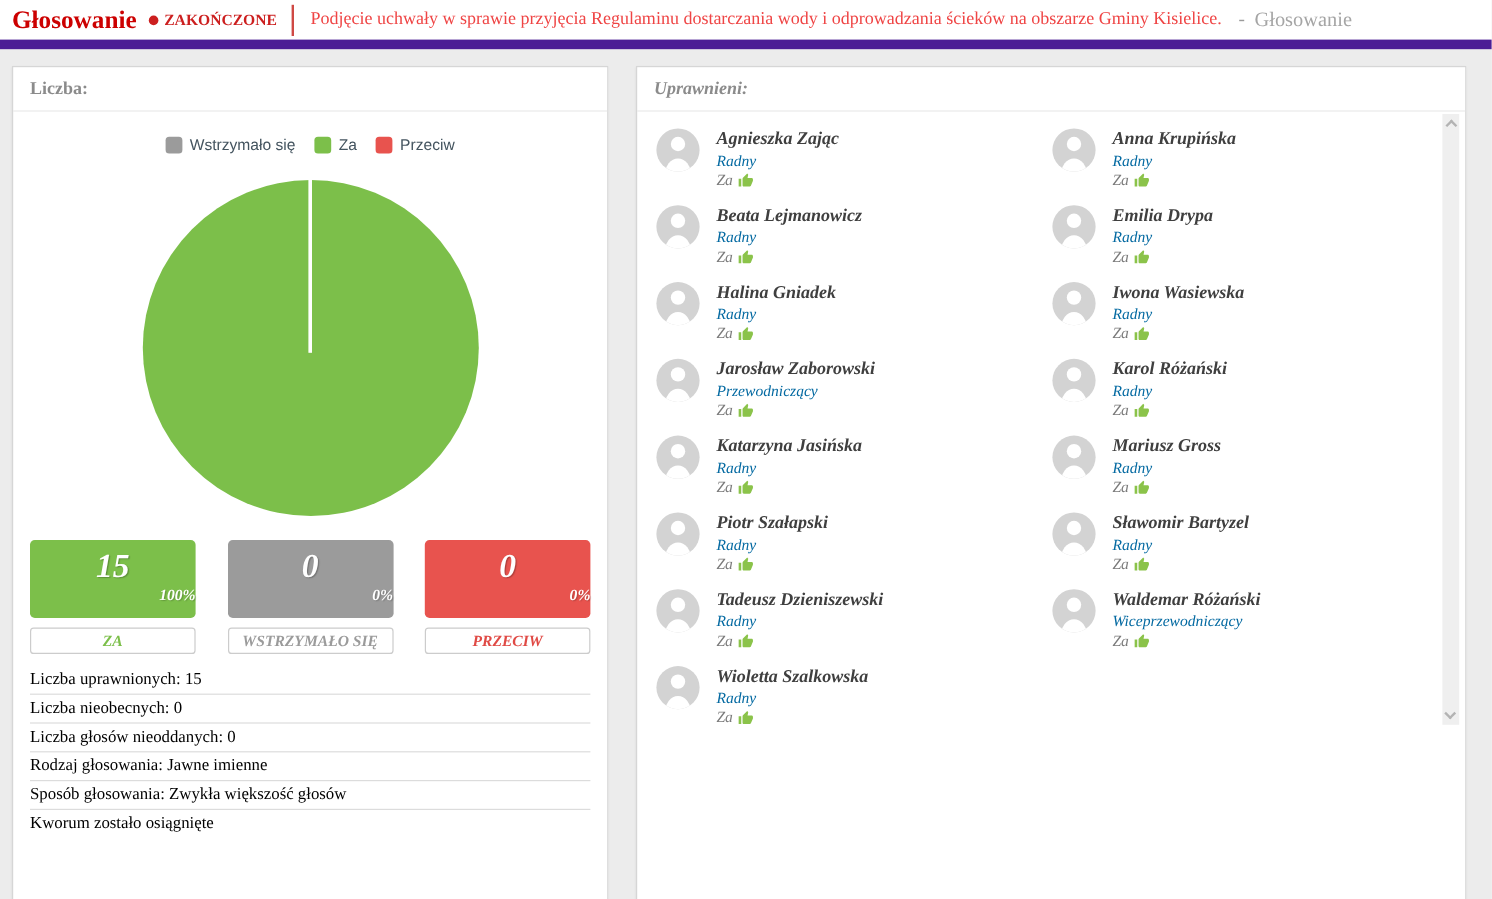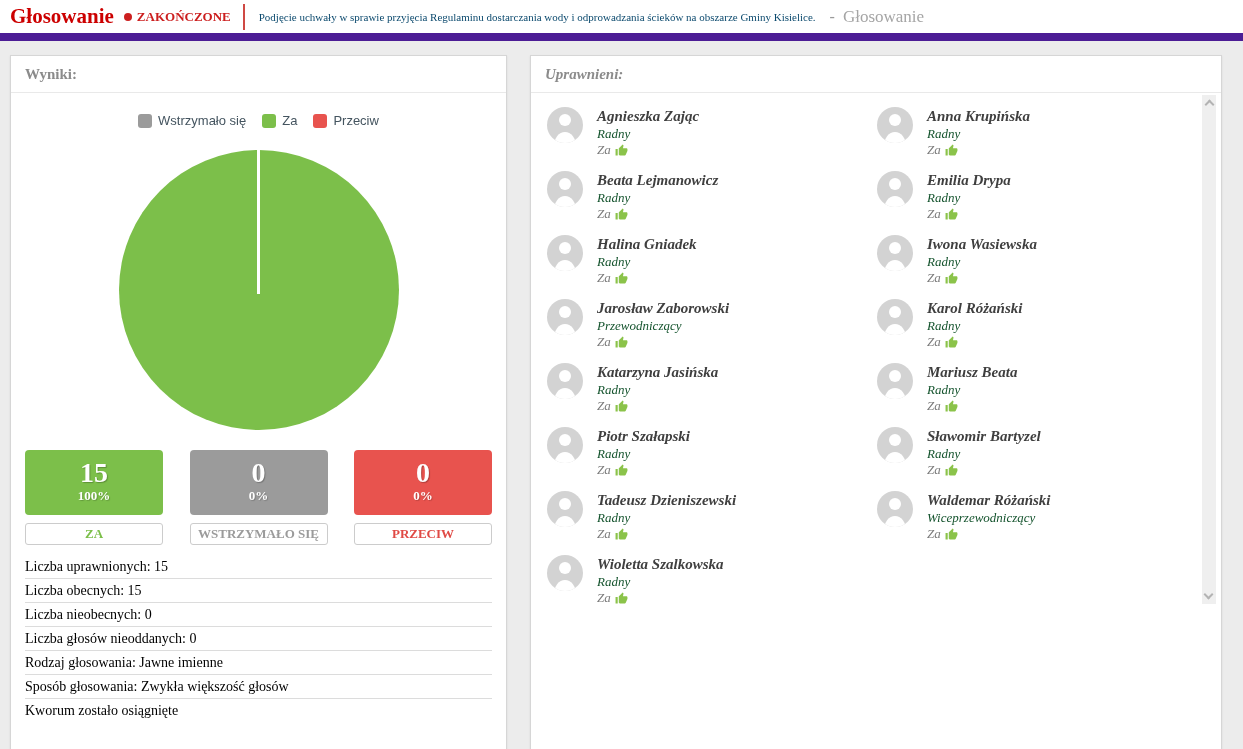--- a/index.html
+++ b/index.html
@@ -7,21 +7,21 @@
               font-family:"Liberation Serif", serif; }
 
   
   .topbar { position:absolute; top:0; left:0; width:1243px; height:41px;
             background:#ffffff; border-bottom:8px solid #4c1d95;
             display:flex; align-items:center; padding:0 12px 0 10px; }
   .topbar-title { font-size:21px; font-weight:bold; color:#cc0000; margin-right:10px; }
   .status { font-size:13px; font-weight:bold; color:#cc1f1f; display:flex; align-items:center; margin-right:12px; white-space:nowrap; }
   .status .dot { width:8px; height:8px; border-radius:50%; background:#cc1f1f; display:inline-block; margin-right:5px; }
   .vsep { width:2px; height:26px; background:#cf4944; margin-right:14px; flex:none; }
-  .doc-title { font-size:11px; color:#0c4a6e; white-space:nowrap; }
+  .doc-title { font-size:15px; color:#ef4444; white-space:nowrap; }
   .crumb-dash { font-size:16px; color:#9a9a9a; margin:0 8px 0 14px; }
   .crumb { font-size:17px; color:#a5a5a5; }
 
   
   .card { position:absolute; background:#fff; border:1px solid #d6d6d6;
           box-shadow:0 1px 2px rgba(0,0,0,0.08); }
   .card-hd { padding:10px 14px 9px; font-size:15px; font-weight:bold; color:#8b8b8b;
              border-bottom:1px solid #e9e9e9; }
 
   #results-card { left:10px; top:55px; width:497px; height:700px; }
@@ -36,26 +36,26 @@
   .sw-abstain { background:#9b9b9b; }
   .sw-for { background:#7cbf4a; }
   .sw-against { background:#e8534e; }
 
   
   .pie-wrap { position:relative; width:280px; height:280px; margin:22px auto 0; }
   .pie { width:280px; height:280px; border-radius:50%; background:#7cbf4a; }
   .pie-split { position:absolute; left:calc(50% - 1.5px); top:-4px; width:3px; height:148px; background:#ffffff; }
 
   
-  .boxes, .box-labels { display:flex; justify-content:space-between; margin:0 14px; }
+  .boxes, .box-labels { display:flex; justify-content:space-between; margin:0 14px;font-style:italic; }
   .boxes { margin-top:20px; }
   .vbox { width:138px; height:65px; border-radius:4px; color:#fff; text-align:center;
           padding-top:8px; }
   .vbox .cnt { font-size:28px; font-weight:bold; line-height:30px; text-shadow:1px 1px 1px rgba(0,0,0,0.25); }
-  .vbox .pct { font-size:13px; font-weight:bold; text-shadow:1px 1px 1px rgba(0,0,0,0.2); }
+  .vbox .pct { font-size:13px; font-weight:bold; text-shadow:1px 1px 1px rgba(0,0,0,0.2);text-align:right; }
   .bg-for { background:#7cbf4a; }
   .bg-abstain { background:#9b9b9b; }
   .bg-against { background:#e8534e; }
   .box-labels { margin-top:8px; }
   .lbox { width:138px; height:22px; line-height:20px; background:#fff; border:1px solid #ccc;
           border-radius:3px; text-align:center; font-size:13px; font-weight:bold; }
   .tx-for { color:#7cbf4a; }
   .tx-abstain { color:#9b9b9b; }
   .tx-against { color:#e04a45; }
 
@@ -68,21 +68,21 @@
   .members-body { position:relative; height:521px; overflow:hidden; }
   .member-grid { display:grid; grid-template-columns:330px 330px; padding:14px 0 0 16px; }
   .member { display:flex; gap:14px; margin-bottom:13px; cursor:pointer; }
   .avatar { position:relative; width:36px; height:36px; border-radius:50%; background:#d3d3d3;
             overflow:hidden; flex:none; }
   .avatar .head { position:absolute; left:12px; top:7px; width:12px; height:12px;
                   border-radius:50%; background:#fff; }
   .avatar .torso { position:absolute; left:7px; bottom:-3px; width:22px; height:14px;
                    border-radius:50% 50% 0 0 / 100% 100% 0 0; background:#fff; }
   .m-name { font-size:15px; font-weight:bold; color:#3f3f3f; line-height:18px; }
-  .m-role { font-size:13px; color:#14532d; line-height:17px; }
+  .m-role { font-size:13px; color:#0369a1; line-height:17px; }
   .m-vote { font-size:13px; color:#7a7a7a; line-height:16px; display:flex; align-items:center; gap:4px; }
   .thumb svg { display:block; }
 
   
   .vscroll { position:absolute; right:5px; top:2px; width:14px; height:509px; background:#efefef; }
   .hscroll { position:absolute; left:15px; bottom:4px; width:660px; height:18px; background:#efefef;
              display:flex; justify-content:space-between; align-items:center; padding:0 6px; }
   .chev { width:7px; height:7px; border-left:2px solid #b3b3b3; border-top:2px solid #b3b3b3; }
   .chev-up   { transform:rotate(45deg);  margin:6px auto 0; }
   .chev-down { transform:rotate(225deg); margin:0 auto; position:absolute; bottom:6px; left:3px; }
@@ -98,21 +98,21 @@
     <span class="dot"></span>
     <span>ZAKOŃCZONE</span>
   </span>
   <span class="vsep"></span>
   <span class="doc-title">Podjęcie uchwały w sprawie przyjęcia Regulaminu dostarczania wody i odprowadzania ścieków na obszarze Gminy Kisielice.</span>
   <span class="crumb-dash">-</span>
   <span class="crumb">Głosowanie</span>
 </div>
 
 <div class="card" id="results-card">
-  <div class="card-hd">Wyniki:</div>
+  <div class="card-hd">Liczba:</div>
 
   <div class="legend">
     <span class="legend-item">
       <span class="swatch sw-abstain"></span>
       <span>Wstrzymało się</span>
     </span>
     <span class="legend-item">
       <span class="swatch sw-for"></span>
       <span>Za</span>
     </span>
@@ -145,21 +145,20 @@
   <div class="box-labels">
     <div class="lbox tx-for">ZA</div>
     <div class="lbox tx-abstain">WSTRZYMAŁO SIĘ</div>
     <div class="lbox tx-against">PRZECIW</div>
   </div>
 
   <div class="stats">
 
       <div class="stat-row">Liczba uprawnionych: 15</div>
 
-      <div class="stat-row">Liczba obecnych: 15</div>
 
       <div class="stat-row">Liczba nieobecnych: 0</div>
 
       <div class="stat-row">Liczba głosów nieoddanych: 0</div>
 
       <div class="stat-row">Rodzaj głosowania: Jawne imienne</div>
 
       <div class="stat-row">Sposób głosowania: Zwykła większość głosów</div>
 
       <div class="stat-row">Kworum zostało osiągnięte</div>
@@ -343,21 +342,21 @@
             </div>
           </span>
         </div>
 
         <div class="member">
           <span class="avatar">
             <span class="head"></span>
             <span class="torso"></span>
           </span>
           <span>
-            <div class="m-name">Mariusz Beata</div>
+            <div class="m-name">Mariusz Gross</div>
             <div class="m-role">Radny</div>
             <div class="m-vote">
               <span>Za</span>
               <span class="thumb">
                 <svg width="13" height="13" viewBox="0 0 24 24" fill="#8bc34a">
                   <path d="M1 21h4V9H1v12zM23 10c0-1.1-.9-2-2-2h-6.31l.95-4.57.03-.32c0-.41-.17-.79-.44-1.06L14.17 1 7.59 7.59C7.22 7.95 7 8.45 7 9v10c0 1.1.9 2 2 2h9c.83 0 1.54-.5 1.84-1.22l3.02-7.05c.09-.23.14-.47.14-.73v-2z"></path>
                 </svg>
               </span>
             </div>
           </span>

